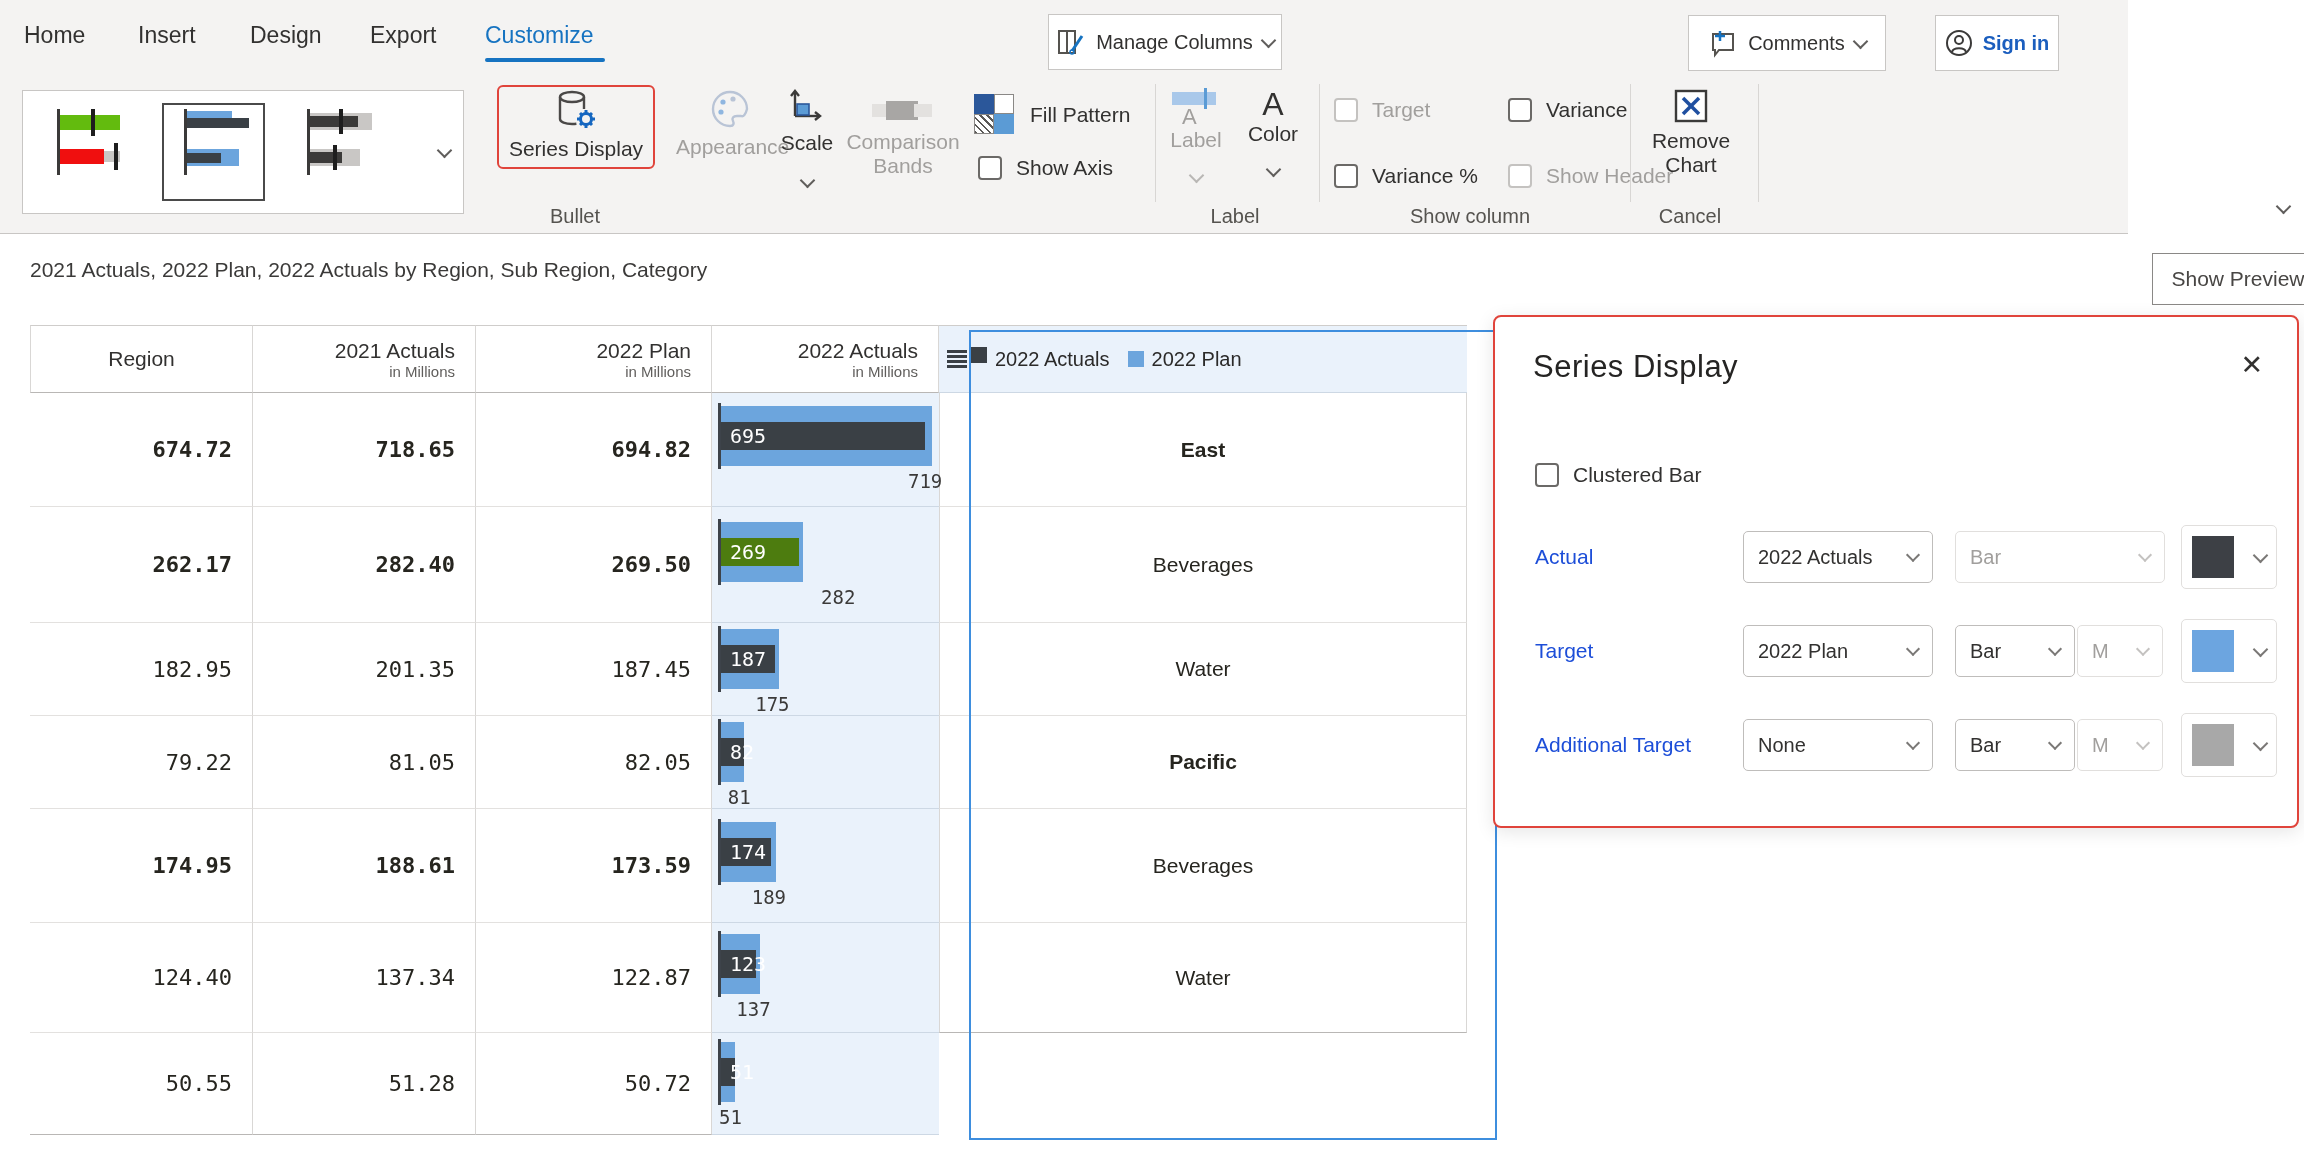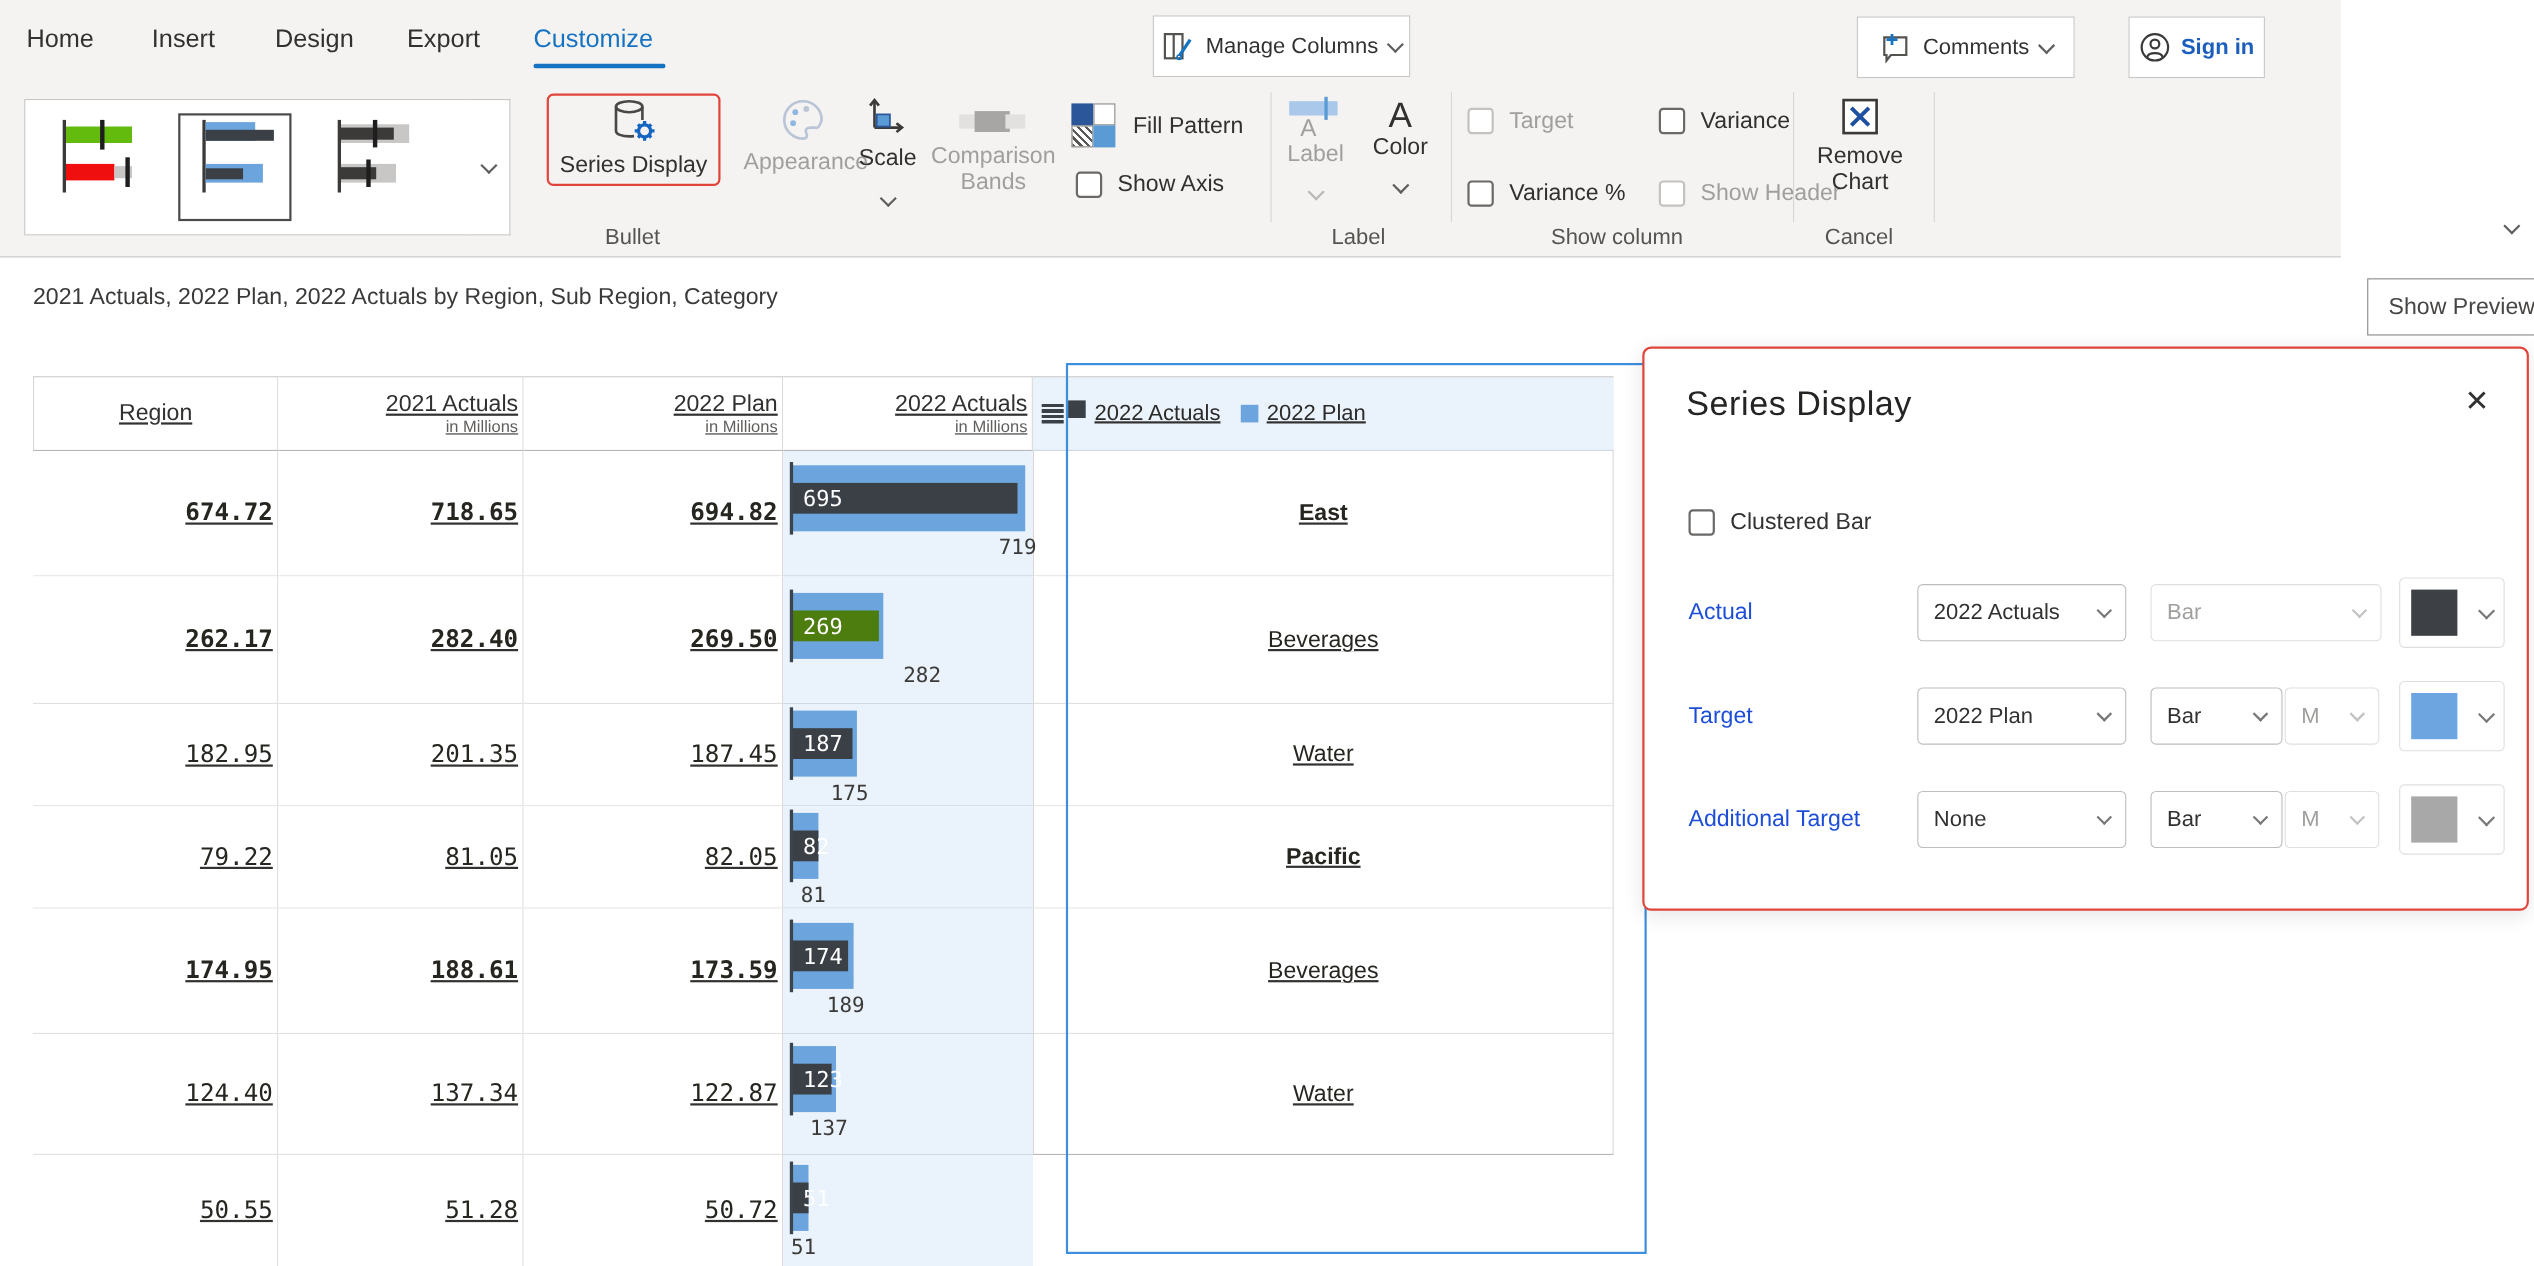--- a/index.html
+++ b/index.html
@@ -25,29 +25,29 @@
   .grp-label{position:absolute;top:205px;font-size:20px;color:#55534f;text-align:center;}
   .vdiv{position:absolute;top:84px;height:118px;width:1px;background:#d8d6d4;}
   .cb{width:24px;height:24px;border:2px solid #6b6967;border-radius:4px;background:#fff;box-sizing:border-box;}
   .cb.dim{border-color:#c4c2c0;}
   .cbrow{position:absolute;display:flex;align-items:center;gap:14px;font-size:21px;}
   
   #subtitle{position:absolute;left:30px;top:258px;font-size:21px;color:#3b3a39;}
   #show-preview{position:absolute;left:2152px;top:253px;width:170px;height:50px;background:#fff;border:1px solid #8a8886;
                 font-size:21px;color:#484644;display:flex;align-items:center;justify-content:center;}
   
-  #grid{position:absolute;left:30px;top:342px;display:grid;
+  #grid{position:absolute;left:30px;top:325px;display:grid;
         grid-template-columns:223px 223px 236px 227px 528px;
-        grid-template-rows:68px 114px 116px 93px 93px 114px 110px 102px;text-decoration:underline;}
+        grid-template-rows:68px 114px 116px 93px 93px 114px 110px 102px;}
   .cell{border-right:1px solid #d9d7d5;border-bottom:1px solid #e3e1df;box-sizing:border-box;
         display:flex;align-items:center;background:#fff;}
   .cell.first{border-left:1px solid #d9d7d5;}
   .hcell{border-top:1px solid #cfcdcb;border-bottom:1px solid #b9b7b5;}
   .lastrow{border-bottom:1px solid #b9b7b5;}
-  .num{justify-content:flex-end;padding-right:4px;font-family:"DejaVu Sans Mono",monospace;font-size:22px;color:#26251f;}
+  .num{justify-content:flex-end;padding-right:20px;font-family:"DejaVu Sans Mono",monospace;font-size:22px;color:#26251f;}
   .rgn{justify-content:center;font-size:21px;color:#26251f;}
   .lvl-total{font-weight:700;}
   .lvl-group{font-weight:600;}
   .lvl-leaf{font-weight:400;}
   .hmain{font-size:21px;color:#323130;}
   .hsub{font-size:15px;color:#605e5c;}
   .chartcell{background:#EAF2FB;border-right:none;border-bottom:1px solid rgba(140,155,175,.30);position:relative;}
   .chartcell.hdr{border-top:1px solid #cfcdcb;}
   
   .bar-area{position:absolute;left:8px;right:7px;}

